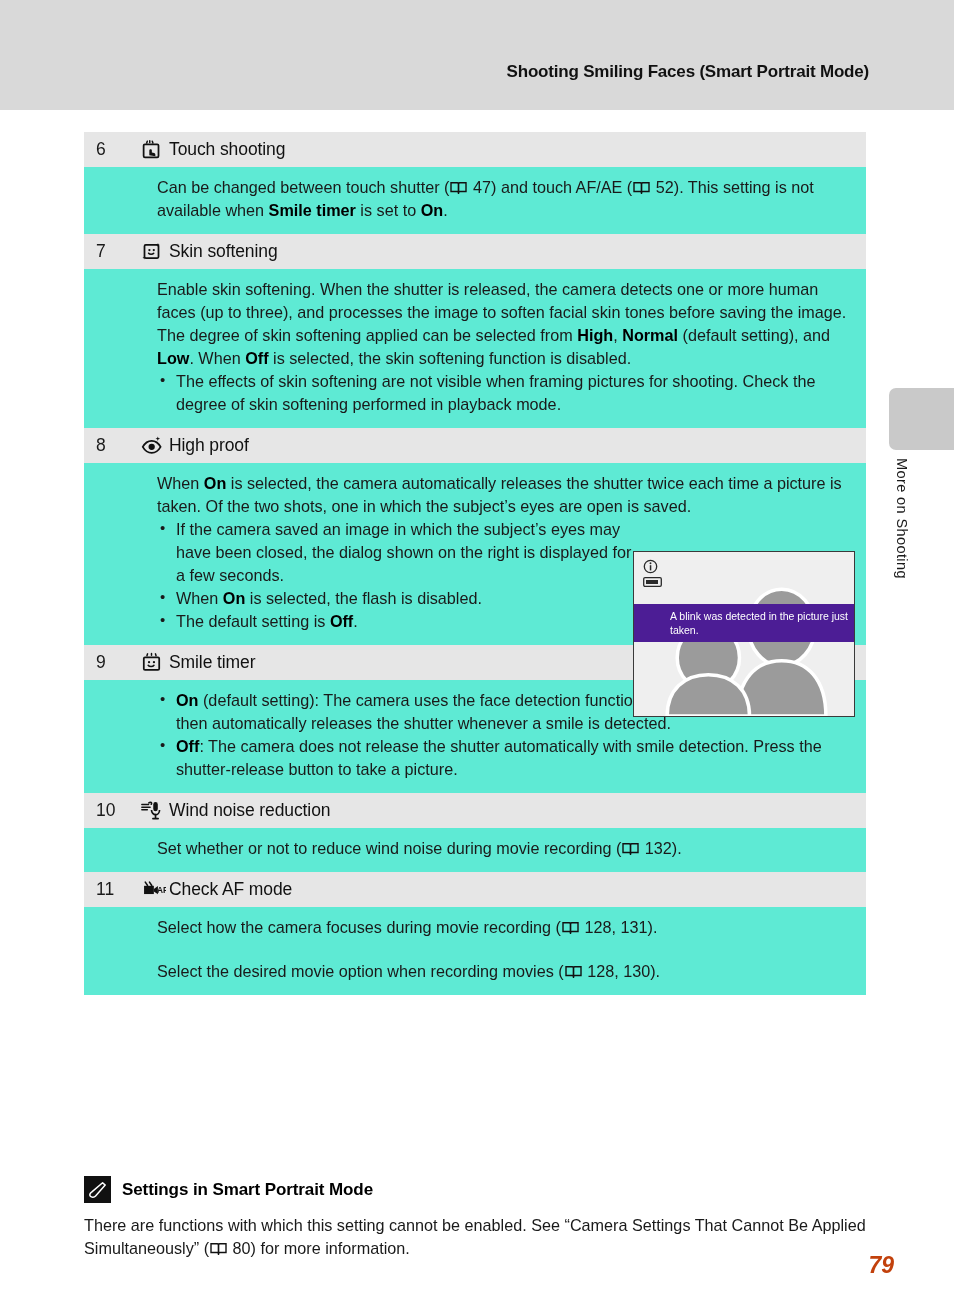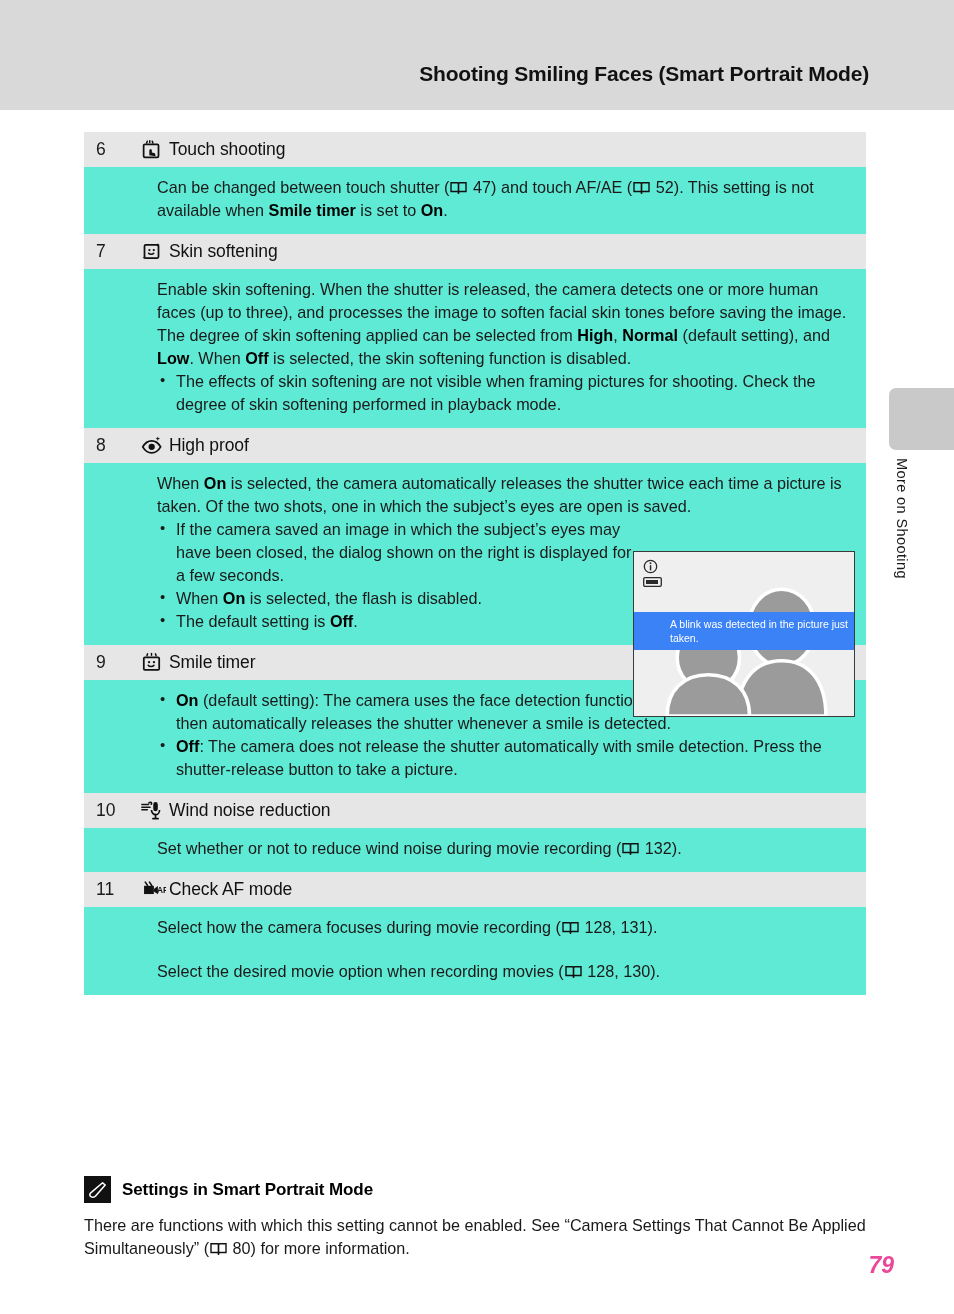--- a/index.html
+++ b/index.html
@@ -22,21 +22,21 @@
     left: 0;
     top: 0;
     width: 954px;
     height: 110px;
     background: #d9d9d9;
   }
   .header-title {
     position: absolute;
     right: 85px;
     top: 62px;
-    font-size: 21px;
+    font-size: 17px;
     font-weight: bold;
     color: #111;
     letter-spacing: -0.2px;
     white-space: nowrap;
   }
 
   
   .side-tab-block {
     position: absolute;
     left: 889px;
@@ -149,24 +149,24 @@
     position: absolute;
     left: 9px;
     top: 7px;
     z-index: 4;
   }
   .cam-info-ico { display:block; }
   .cam-card-ico { display:block; margin-top: 3px; }
   .cam-banner {
     position: absolute;
     left: 0;
-    top: 60px;
+    top: 52px;
     width: 100%;
     height: 38px;
-    background: #3b82f6;
+    background: #4c1d95;
     z-index: 3;
     color: #ffffff;
     font-size: 10.5px;
     line-height: 1.35;
     padding: 5px 0 0 36px;
     box-sizing: border-box;
   }
   .cam-people {
     position: absolute;
     left: 0; top: 0; width: 100%; height: 100%;
@@ -207,21 +207,21 @@
     color: #1a1a1a;
   }
 
   .page-num {
     position: absolute;
     right: 60px;
     top: 1252px;
     font-size: 23px;
     font-weight: bold;
     font-style: italic;
-    color: #ec4899;
+    color: #c2410c;
   }
 </style>
 </head>
 <body>
 
 <div class="header-band"></div>
 <div class="header-title">Shooting Smiling Faces (Smart Portrait Mode)</div>
 
 <div class="side-tab-block"></div>
 <div class="side-tab-label">More on Shooting</div>

